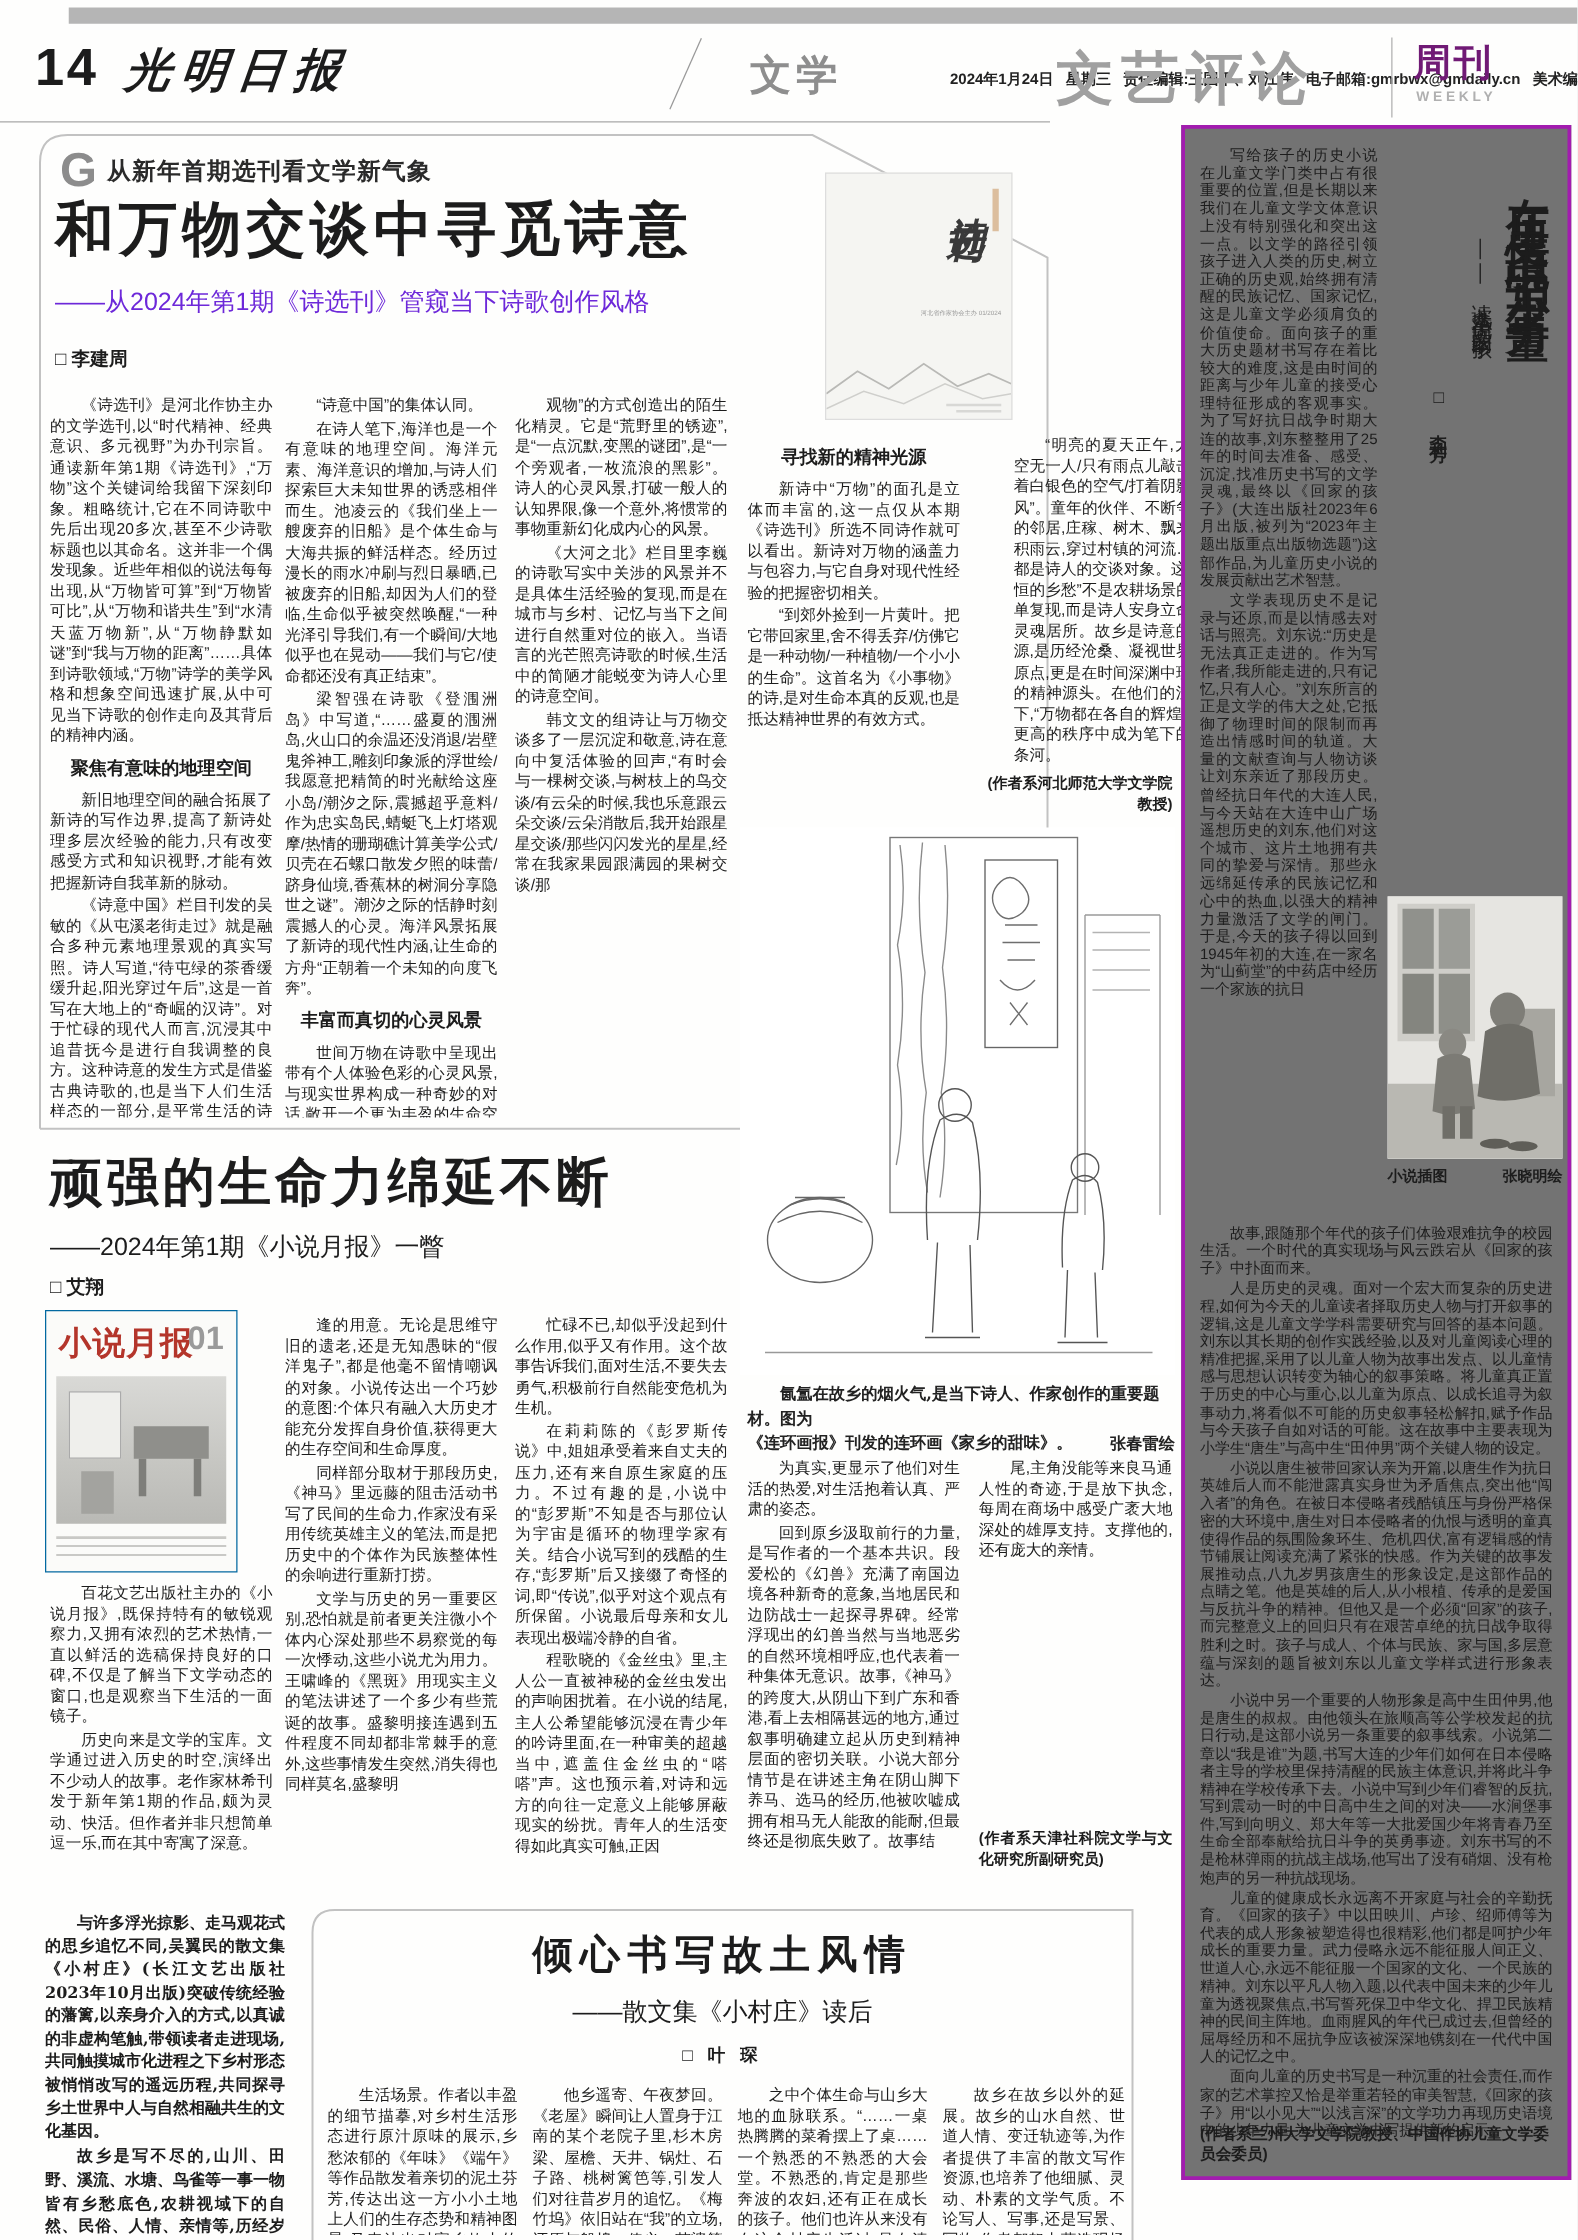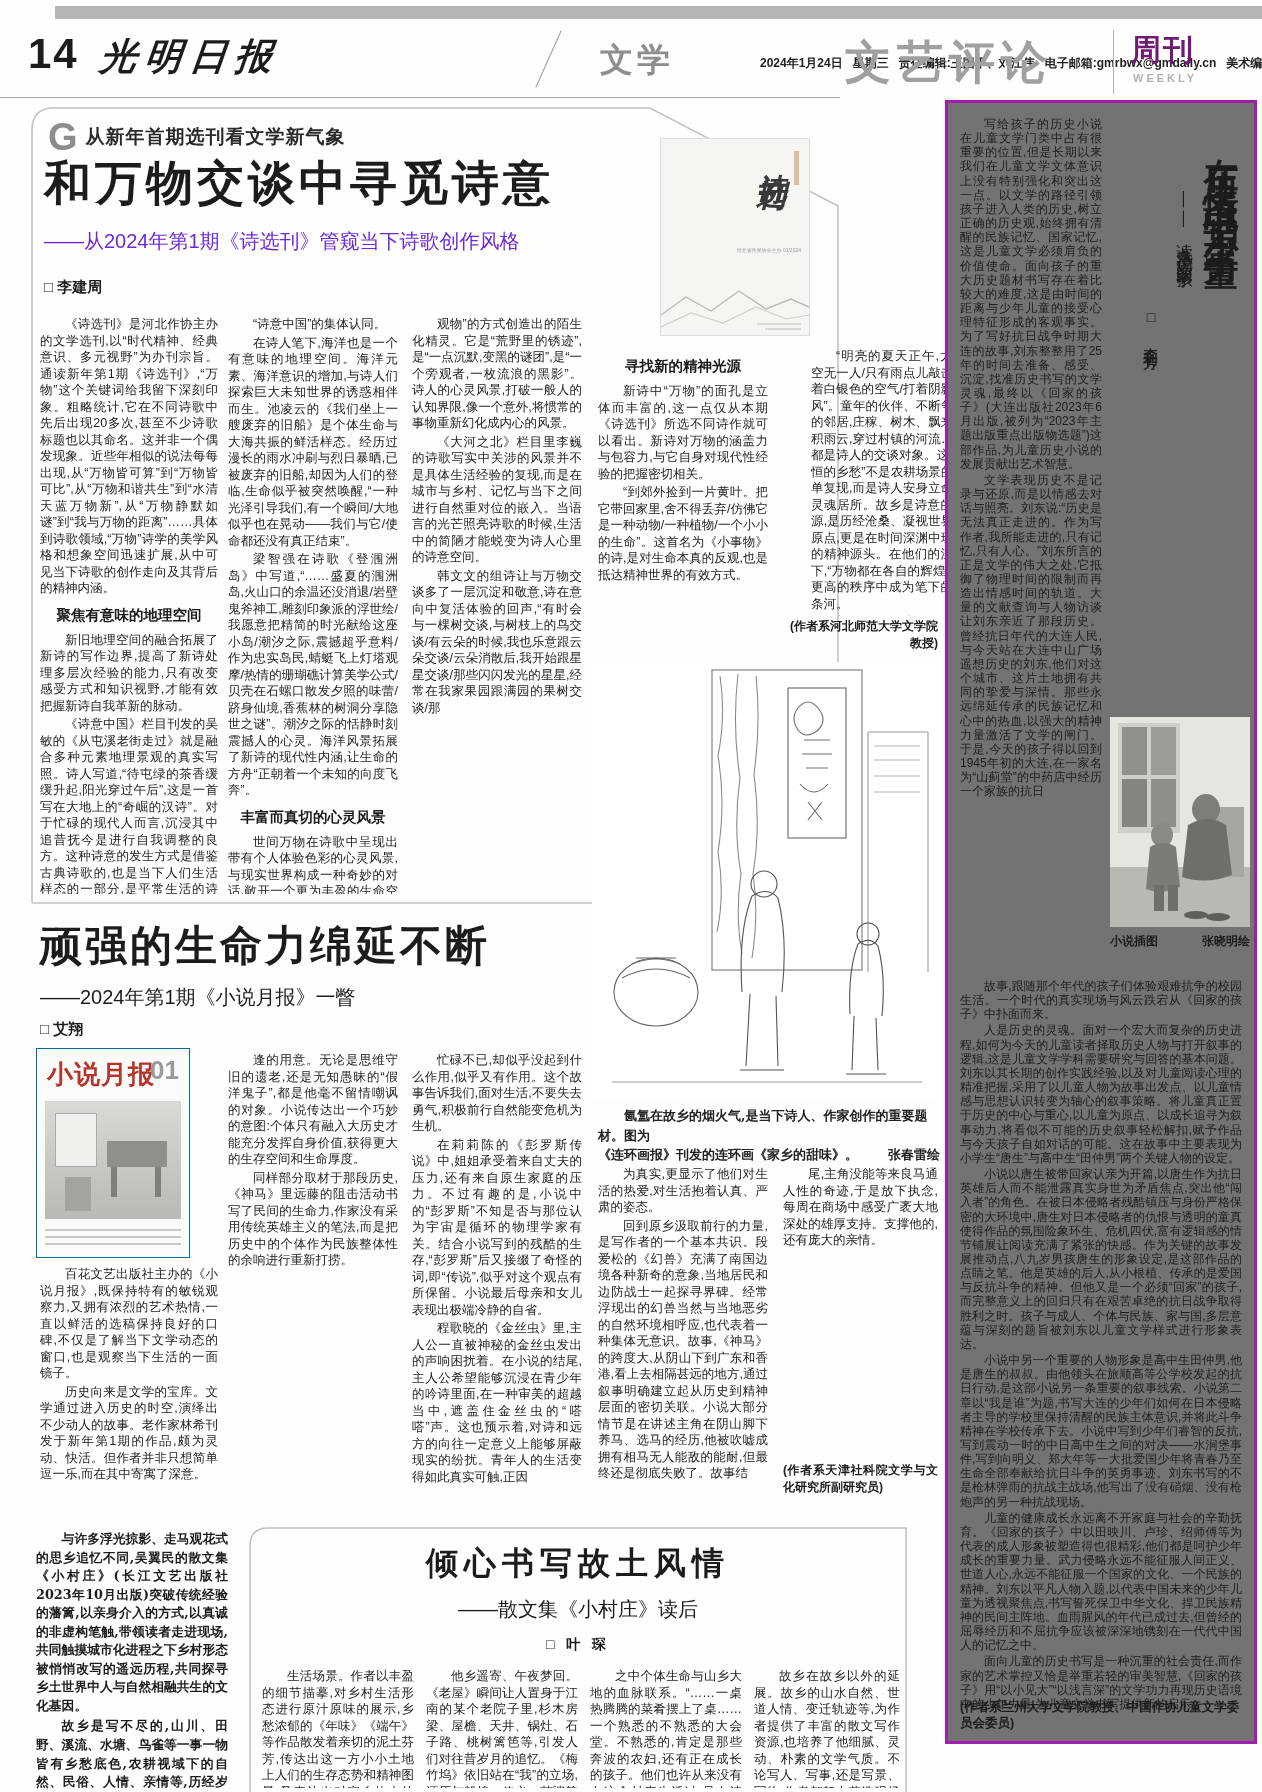--- a/index.html
+++ b/index.html
@@ -145,20 +145,21 @@
     <div class="abs" style="left:8px;bottom:8px;width:136px;height:20px;background:repeating-linear-gradient(180deg,#c9c9c6 0 2px,transparent 2px 7px);"></div>
   </div>
 
   <div class="abs coltext" style="left:40px;top:1266px;width:178px;height:242px;">
       <p>百花文艺出版社主办的《小说月报》,既保持特有的敏锐观察力,又拥有浓烈的艺术热情,一直以鲜活的选稿保持良好的口碑,不仅是了解当下文学动态的窗口,也是观察当下生活的一面镜子。</p>
       <p>历史向来是文学的宝库。文学通过进入历史的时空,演绎出不少动人的故事。老作家林希刊发于新年第1期的作品,颇为灵动、快活。但作者并非只想简单逗一乐,而在其中寄寓了深意。</p>
     </div>
   <div class="abs coltext" style="left:228px;top:1052px;width:170px;height:456px;">
       <p>逢的用意。无论是思维守旧的遗老,还是无知愚昧的“假洋鬼子”,都是他毫不留情嘲讽的对象。小说传达出一个巧妙的意图:个体只有融入大历史才能充分发挥自身价值,获得更大的生存空间和生命厚度。</p>
       <p>同样部分取材于那段历史,《神马》里远藤的阻击活动书写了民间的生命力,作家没有采用传统英雄主义的笔法,而是把历史中的个体作为民族整体性的余响进行重新打捞。</p>
+      <p>文学与历史的另一重要区别,恐怕就是前者更关注微小个体内心深处那些不易察觉的每一次悸动,这些小说尤为用力。王啸峰的《黑斑》用现实主义的笔法讲述了一个多少有些荒诞的故事。盛黎明接连遇到五件程度不同却都非常棘手的意外,这些事情发生突然,消失得也同样莫名,盛黎明</p>
     </div>
   <div class="abs coltext" style="left:412px;top:1052px;width:170px;height:456px;">
       <p>忙碌不已,却似乎没起到什么作用,似乎又有作用。这个故事告诉我们,面对生活,不要失去勇气,积极前行自然能变危机为生机。</p>
       <p>在莉莉陈的《彭罗斯传说》中,姐姐承受着来自丈夫的压力,还有来自原生家庭的压力。不过有趣的是,小说中的“彭罗斯”不知是否与那位认为宇宙是循环的物理学家有关。结合小说写到的残酷的生存,“彭罗斯”后又接缀了奇怪的词,即“传说”,似乎对这个观点有所保留。小说最后母亲和女儿表现出极端冷静的自省。</p>
       <p>程歌晓的《金丝虫》里,主人公一直被神秘的金丝虫发出的声响困扰着。在小说的结尾,主人公希望能够沉浸在青少年的吟诗里面,在一种审美的超越当中,遮盖住金丝虫的“嗒嗒”声。这也预示着,对诗和远方的向往一定意义上能够屏蔽现实的纷扰。青年人的生活变得如此真实可触,正因</p>
     </div>
   <div class="abs coltext" style="left:598px;top:1166px;width:170px;height:342px;">
       <p>为真实,更显示了他们对生活的热爱,对生活抱着认真、严肃的姿态。</p>
       <p>回到原乡汲取前行的力量,是写作者的一个基本共识。段爱松的《幻兽》充满了南国边境各种新奇的意象,当地居民和边防战士一起探寻界碑。经常浮现出的幻兽当然与当地恶劣的自然环境相呼应,也代表着一种集体无意识。故事,《神马》的跨度大,从阴山下到广东和香港,看上去相隔甚远的地方,通过叙事明确建立起从历史到精神层面的密切关联。小说大部分情节是在讲述主角在阴山脚下养马、选马的经历,他被吹嘘成拥有相马无人能敌的能耐,但最终还是彻底失败了。故事结</p>
     </div>

